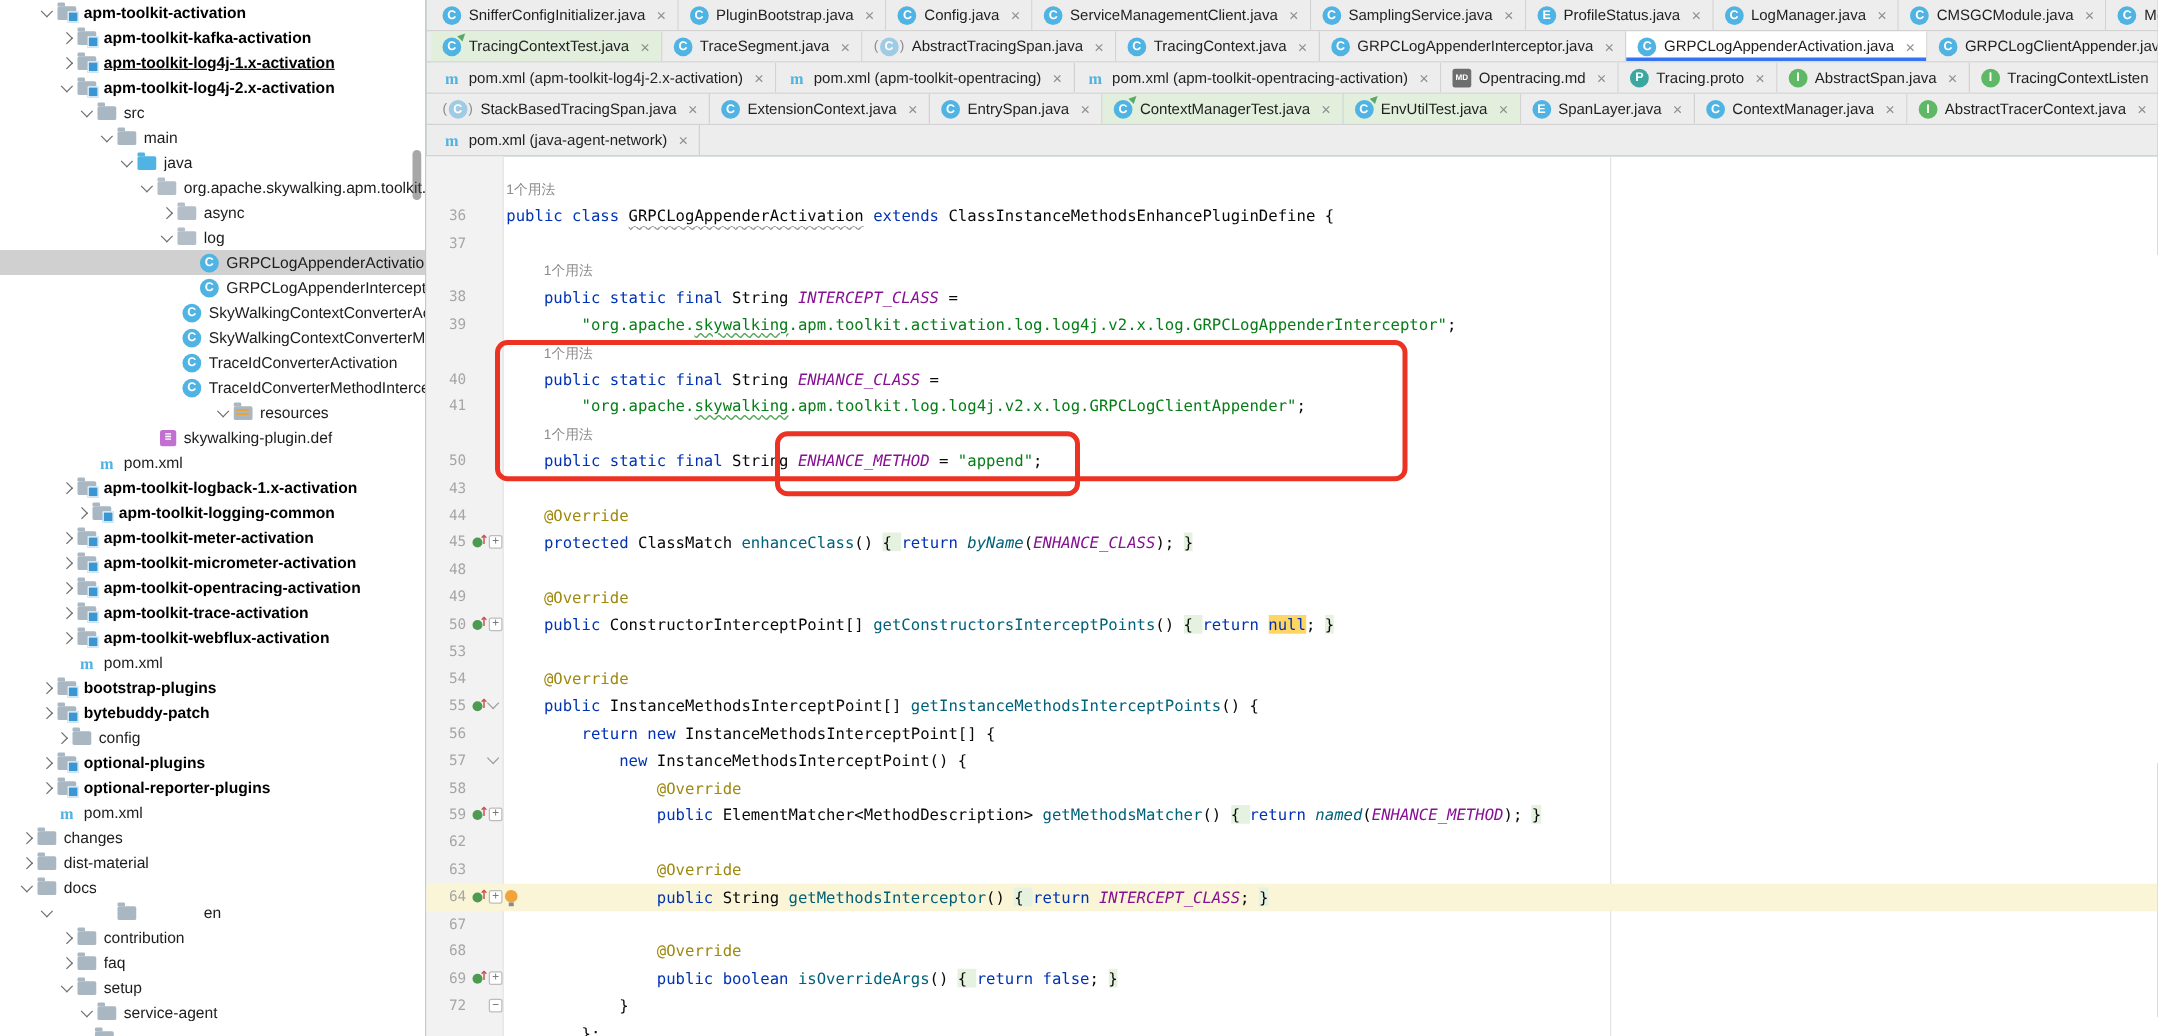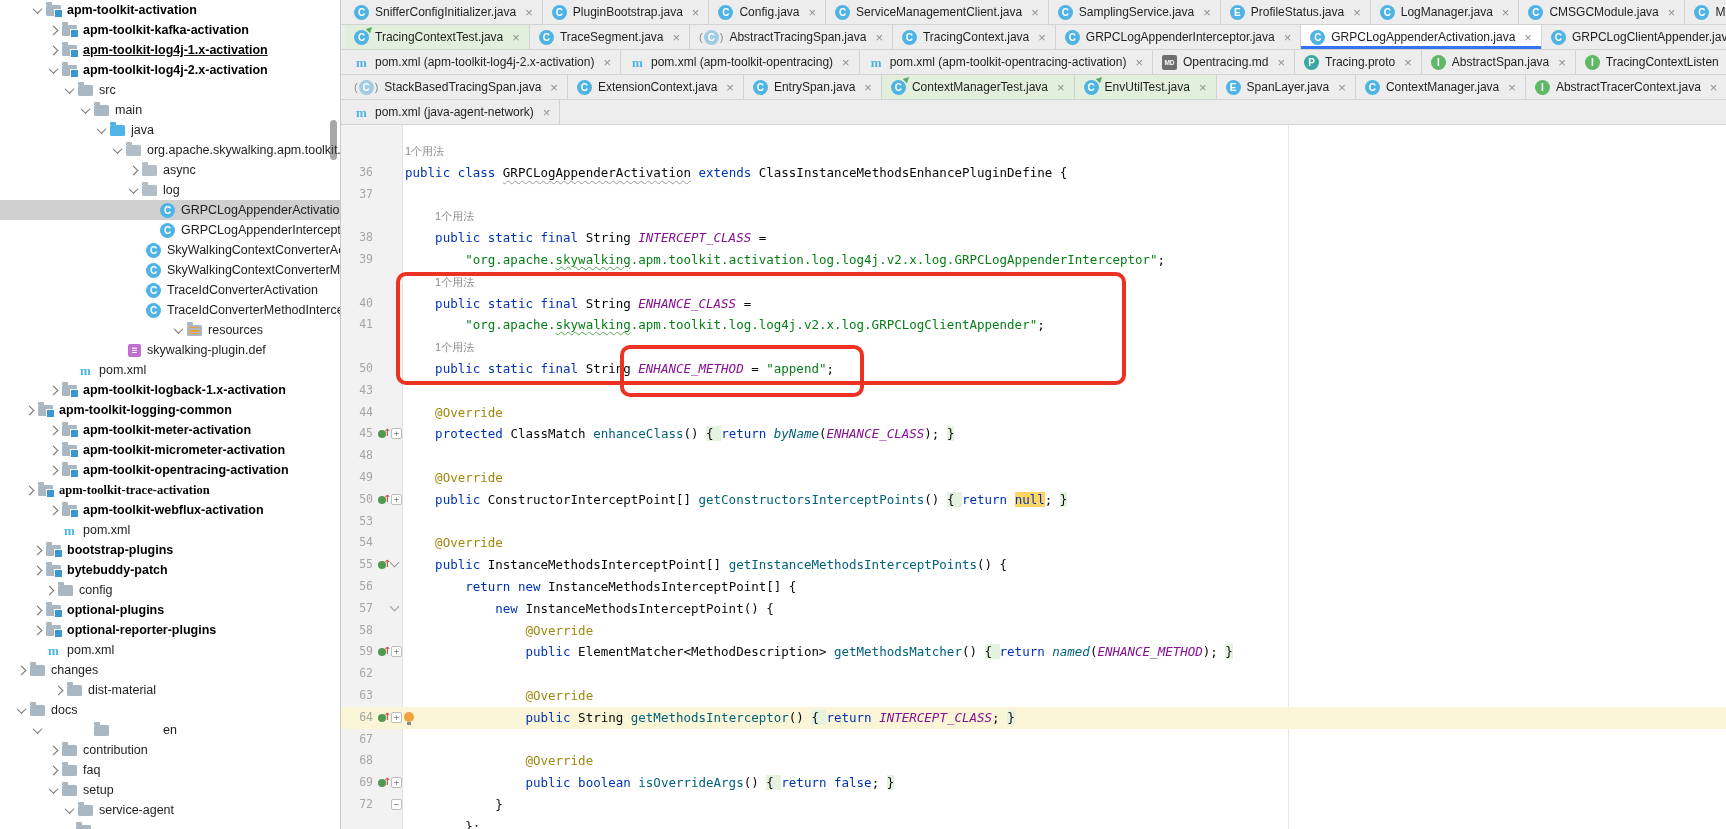--- a/index.html
+++ b/index.html
@@ -209,21 +209,21 @@
         <span class="mvn">m</span>
         <span class="lbl">pom.xml</span>
       </div>
       <div class="trow" style="padding-left: 44px;">
         <span class="chevbox">
           <i class="chev right"></i>
         </span>
         <span class="fldr module"></span>
         <span class="lbl b">apm-toolkit-logback-1.x-activation</span>
       </div>
-      <div class="trow" style="padding-left: 20px;">
+      <div class="trow" style="padding-left: 56px;">
         <span class="chevbox">
           <i class="chev right"></i>
         </span>
         <span class="fldr module"></span>
         <span class="lbl b">apm-toolkit-logging-common</span>
       </div>
       <div class="trow" style="padding-left: 44px;">
         <span class="chevbox">
           <i class="chev right"></i>
         </span>
@@ -237,21 +237,21 @@
         <span class="fldr module"></span>
         <span class="lbl b">apm-toolkit-micrometer-activation</span>
       </div>
       <div class="trow" style="padding-left: 44px;">
         <span class="chevbox">
           <i class="chev right"></i>
         </span>
         <span class="fldr module"></span>
         <span class="lbl b">apm-toolkit-opentracing-activation</span>
       </div>
-      <div class="trow" style="padding-left: 20px; font-family: Liberation Serif, serif;">
+      <div class="trow" style="padding-left: 44px;">
         <span class="chevbox">
           <i class="chev right"></i>
         </span>
         <span class="fldr module"></span>
         <span class="lbl b">apm-toolkit-trace-activation</span>
       </div>
       <div class="trow" style="padding-left: 44px;">
         <span class="chevbox">
           <i class="chev right"></i>
         </span>
@@ -301,21 +301,21 @@
         <span class="mvn">m</span>
         <span class="lbl">pom.xml</span>
       </div>
       <div class="trow" style="padding-left: 12px; text-align: center;">
         <span class="chevbox">
           <i class="chev right"></i>
         </span>
         <span class="fldr"></span>
         <span class="lbl">changes</span>
       </div>
-      <div class="trow" style="padding-left: 12px; margin-left: 37px;">
+      <div class="trow" style="padding-left: 12px;">
         <span class="chevbox">
           <i class="chev right"></i>
         </span>
         <span class="fldr"></span>
         <span class="lbl">dist-material</span>
       </div>
       <div class="trow" style="padding-left: 12px;">
         <span class="chevbox">
           <i class="chev down"></i>
         </span>

